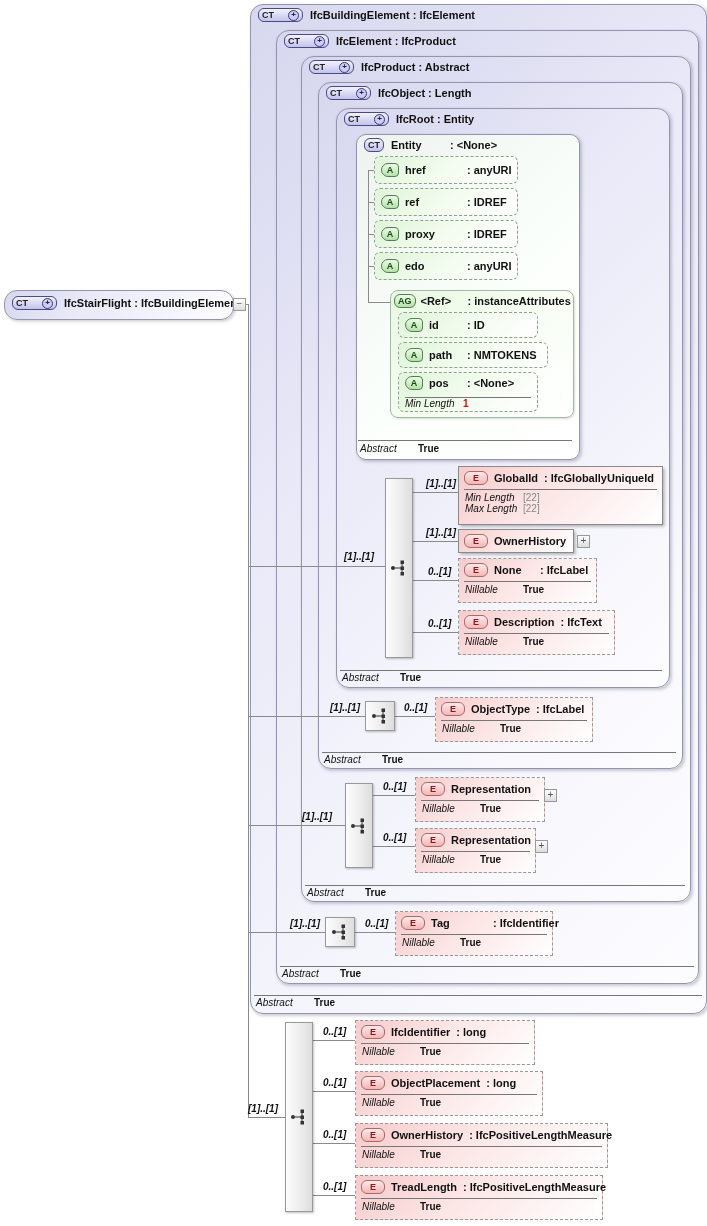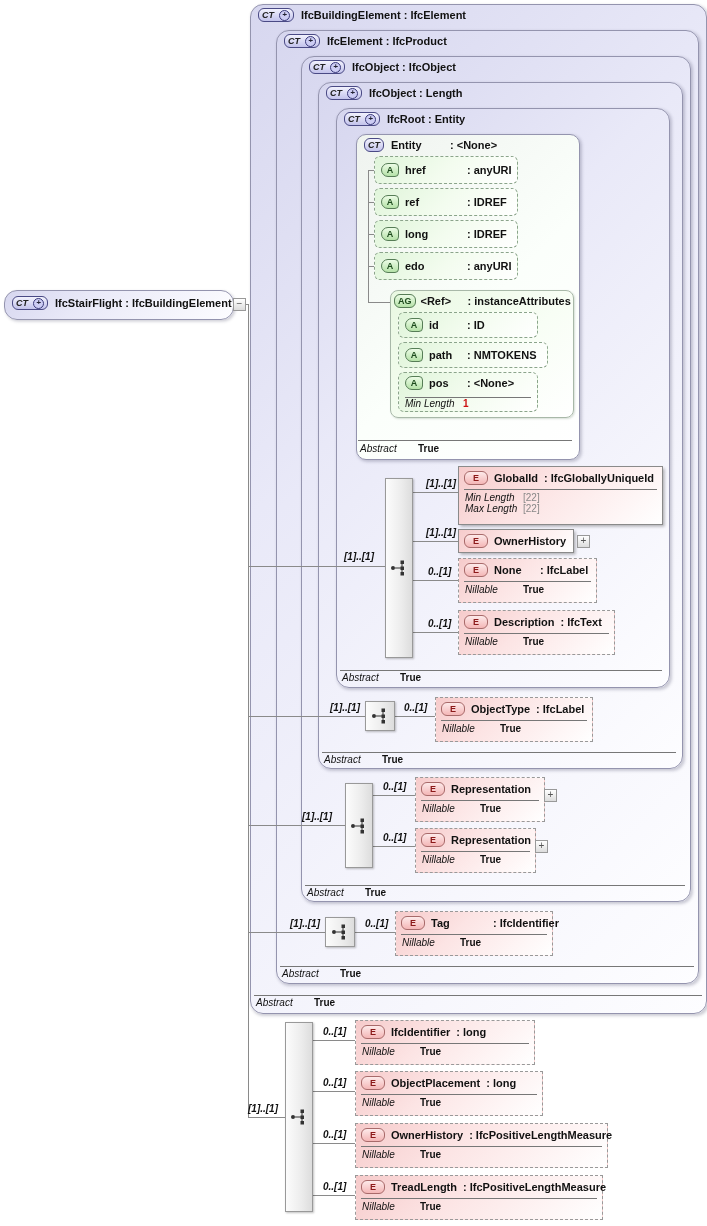--- a/index.html
+++ b/index.html
@@ -7,21 +7,21 @@
     font-family:"Liberation Sans",sans-serif;font-size:11px;color:#111;overflow:hidden;}
   
   .ctbox{position:absolute;border:1px solid #9494ae;border-radius:13px;
     background:linear-gradient(135deg,#d7d7ef 0%,#e9e9f8 35%,#fdfdff 100%);
     box-shadow:1.5px 1.5px 3px rgba(60,60,90,.25);}
   .ctbox.entity{background:linear-gradient(135deg,#eff3ef 0%,#fbfffb 55%,#ffffff 100%);border-radius:10px;}
   .cthead{position:absolute;display:flex;align-items:center;gap:7px;font-weight:bold;white-space:nowrap;}
   
   .bdg{display:inline-flex;align-items:center;justify-content:center;height:14px;padding:0 3px;
     border-radius:6px;font-size:9px;font-weight:bold;box-sizing:border-box;flex:0 0 auto;}
-  .bdg-ct{border:1px solid #4a4a85;background:linear-gradient(180deg,#f2f2fd,#c3c3ec);color:#222;gap:5px;font-style:italic;}
+  .bdg-ct{border:1px solid #4a4a85;background:linear-gradient(180deg,#f2f2fd,#c3c3ec);color:#222;gap:14px;}
   .plusc{width:9px;height:9px;border-radius:50%;border:1px solid #3a3a7a;background:#cdcdf4;
     font-size:8px;line-height:8px;display:inline-flex;align-items:center;justify-content:center;color:#223;}
   .bdg-ag,.bdg-a{border:1px solid #567d56;background:linear-gradient(180deg,#ecfce6,#b5e2a8);color:#1c4a1c;}
   .bdg-a{width:18px;border-radius:7px 4px 4px 7px;}
   .bdg-e{border:1px solid #a86a6a;background:linear-gradient(180deg,#fdeaea,#f4b6b6);color:#8c1a1a;width:24px;}
   
   .abox{position:absolute;border:1px dashed #8ba48b;border-radius:6px;
     background:linear-gradient(135deg,#e0f5da 0%,#f3fcef 50%,#ffffff 100%);
     display:flex;align-items:center;gap:6px;padding:0 6px;font-weight:bold;box-sizing:border-box;white-space:nowrap;}
   .aname{min-width:56px;}
@@ -80,21 +80,21 @@
         <span>CT</span>
         <span class="plusc">+</span>
       </span>
     <span>IfcElement : IfcProduct</span>
   </div>
   <div class="cthead" style="left:309px;top:60px">
     <span class="bdg bdg-ct">
         <span>CT</span>
         <span class="plusc">+</span>
       </span>
-    <span>IfcObject : IfcObject</span>
+    <span>IfcProduct : Abstract</span>
   </div>
   <div class="cthead" style="left:326px;top:86px">
     <span class="bdg bdg-ct">
         <span>CT</span>
         <span class="plusc">+</span>
       </span>
     <span>IfcObject : Length</span>
   </div>
   <div class="cthead" style="left:344px;top:112px">
     <span class="bdg bdg-ct">
@@ -157,21 +157,21 @@
     <span class="aname">href</span>
     <span>: anyURI</span>
   </div>
   <div class="abox" style="left:374px;top:188px;width:144px;height:28px">
     <span class="bdg bdg-a">A</span>
     <span class="aname">ref</span>
     <span>: IDREF</span>
   </div>
   <div class="abox" style="left:374px;top:220px;width:144px;height:28px">
     <span class="bdg bdg-a">A</span>
-    <span class="aname">long</span>
+    <span class="aname">proxy</span>
     <span>: IDREF</span>
   </div>
   <div class="abox" style="left:374px;top:252px;width:144px;height:28px">
     <span class="bdg bdg-a">A</span>
     <span class="aname">edo</span>
     <span>: anyURI</span>
   </div>
 
   <div class="agbox" style="left:390px;top:290px;width:182px;height:126px"></div>
   <div class="cthead" style="left:394px;top:294px;gap:5px">

